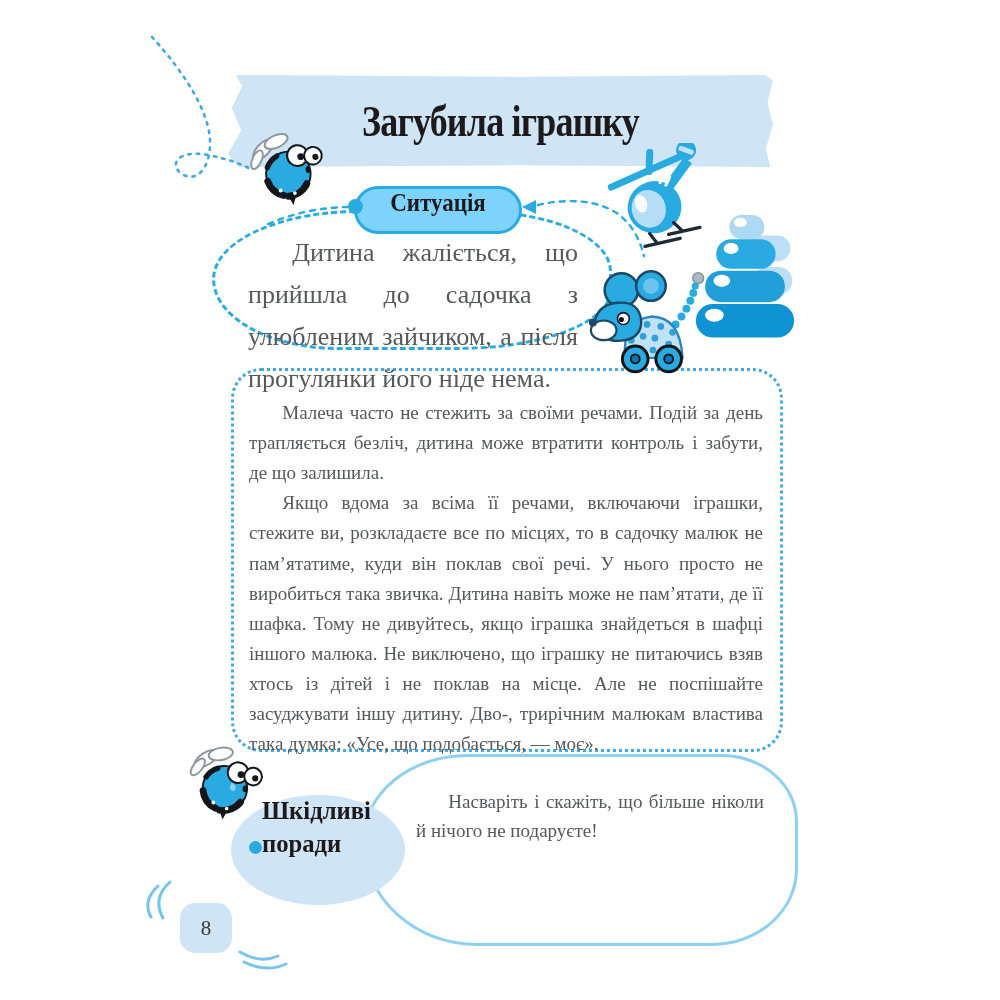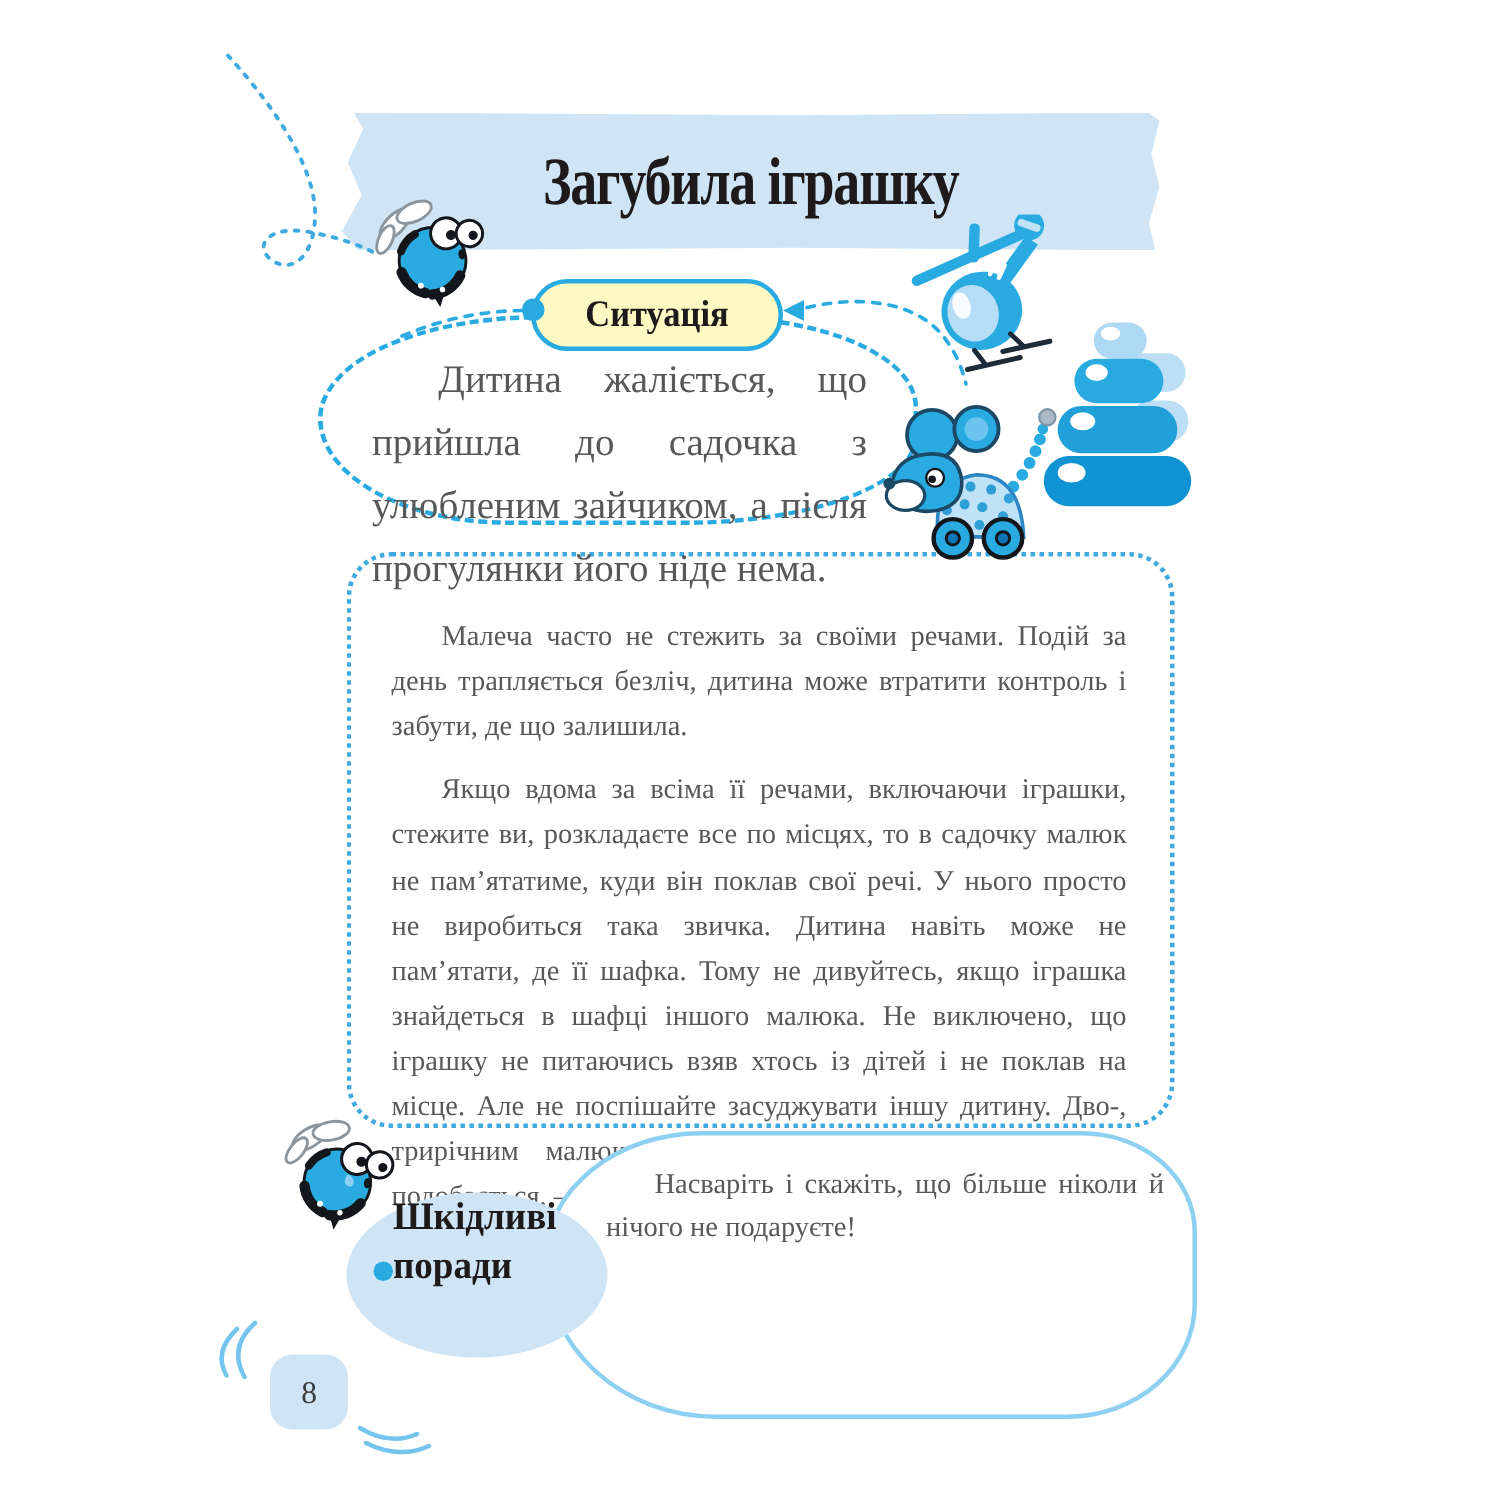--- a/index.html
+++ b/index.html
@@ -8,54 +8,54 @@
   .abs{position:absolute;}
 
   
   .banner{left:228px;top:75px;width:545px;height:92px;background:#cfe5f6;
     clip-path:polygon(1.4% 0%,55% 2%,98.6% 0%,100% 6%,99% 30%,100% 54%,98.7% 80%,99.5% 100%,
                       55% 98%,2% 100%,0% 86%,2.4% 60%,0.7% 36%,2.6% 12%);}
   .banner h1{margin:0;height:92px;display:flex;align-items:center;justify-content:center;
     font-size:45px;font-weight:800;color:#1e1a1b;letter-spacing:-1px;transform:scaleX(.8);}
 
   
-  .pill{left:354px;top:186px;width:162px;height:42px;background:#fef9c3;border:3px solid #29abe2;
-    border-radius:24px;display:flex;align-items:center;justify-content:center;z-index:6;}
+  .pill{left:354px;top:186px;width:162px;height:42px;background:#7dd3fc;border:3px solid #29abe2;
+    border-radius:24px;display:flex;align-items:flex-start;justify-content:center;z-index:6;}
   .pill span{font-size:25px;font-weight:800;color:#1e1a1b;transform:scaleX(.92);}
   .pill-dot{left:348px;top:199px;width:15px;height:15px;border-radius:50%;background:#29abe2;z-index:7;}
 
   
   .sit-bubble{left:212px;top:210px;width:394px;height:134px;border:3px dashed #29abe2;
     border-radius:52% 48% 55% 45% / 70% 62% 60% 72%;background:#fff;z-index:4;}
   .sit-text{left:248px;top:232px;width:330px;font-size:26px;line-height:1.62;color:#57585a;
     text-align:justify;text-indent:1.7em;z-index:5;}
 
   
   .pban{left:253px;top:342px;width:330px;height:50px;background:#cfe5f6;z-index:6;
     clip-path:polygon(2% 4%,98% 0%,100% 22%,98.6% 55%,100% 100%,2.4% 96%,0% 70%,1.8% 34%);
     display:flex;align-items:center;}
   .pban .dot{width:13px;height:13px;border-radius:50%;background:#29abe2;margin:0 14px 0 26px;flex:none;}
   .pban span{font-size:26px;font-weight:800;color:#1e1a1b;transform:scaleX(.93);transform-origin:left center;}
 
   
   .pbox{left:231px;top:368px;width:546px;height:378px;border:3px dotted #3fa9e0;border-radius:30px;z-index:1;}
   .ptext{left:249px;top:398px;width:514px;font-size:19px;line-height:1.585;color:#57585a;
     text-align:justify;z-index:2;}
-  .ptext p{margin:12px;text-indent:1.75em;}
+  .ptext p{margin:0;text-indent:1.75em;}
 
   
   .oval{left:231px;top:795px;width:174px;height:110px;background:#cfe5f6;border-radius:50%;z-index:6;
     display:flex;align-items:flex-start;justify-content:center;}
   .oval span{display:block;width:118px;font-size:26px;font-weight:800;line-height:1.25;color:#1e1a1b;transform:scaleX(.95);}
   .oval-dot{left:249px;top:841px;width:13px;height:13px;border-radius:50%;background:#29abe2;z-index:7;}
   .advice{left:362px;top:754px;width:430px;height:186px;background:#fff;border:3px solid #8ed0f2;
     border-radius:110px 80px 90px 120px / 90px 70px 80px 110px;z-index:4;}
   .atext{left:404px;top:776px;width:372px;font-size:19px;line-height:1.52;color:#57585a;
     text-align:justify;text-indent:1.7em;z-index:5;}
-  .atext p{margin:0;text-indent:1.7em;}
+  .atext p{margin:12px;text-indent:1.7em;}
 
   
   .pnum{left:180px;top:903px;width:52px;height:50px;background:#cfe5f6;border-radius:15px;
     display:flex;align-items:center;justify-content:center;font-size:21px;color:#3a3a3c;z-index:5;}
 
   svg{display:block;}
 </style>
 </head>
 <body>
 

